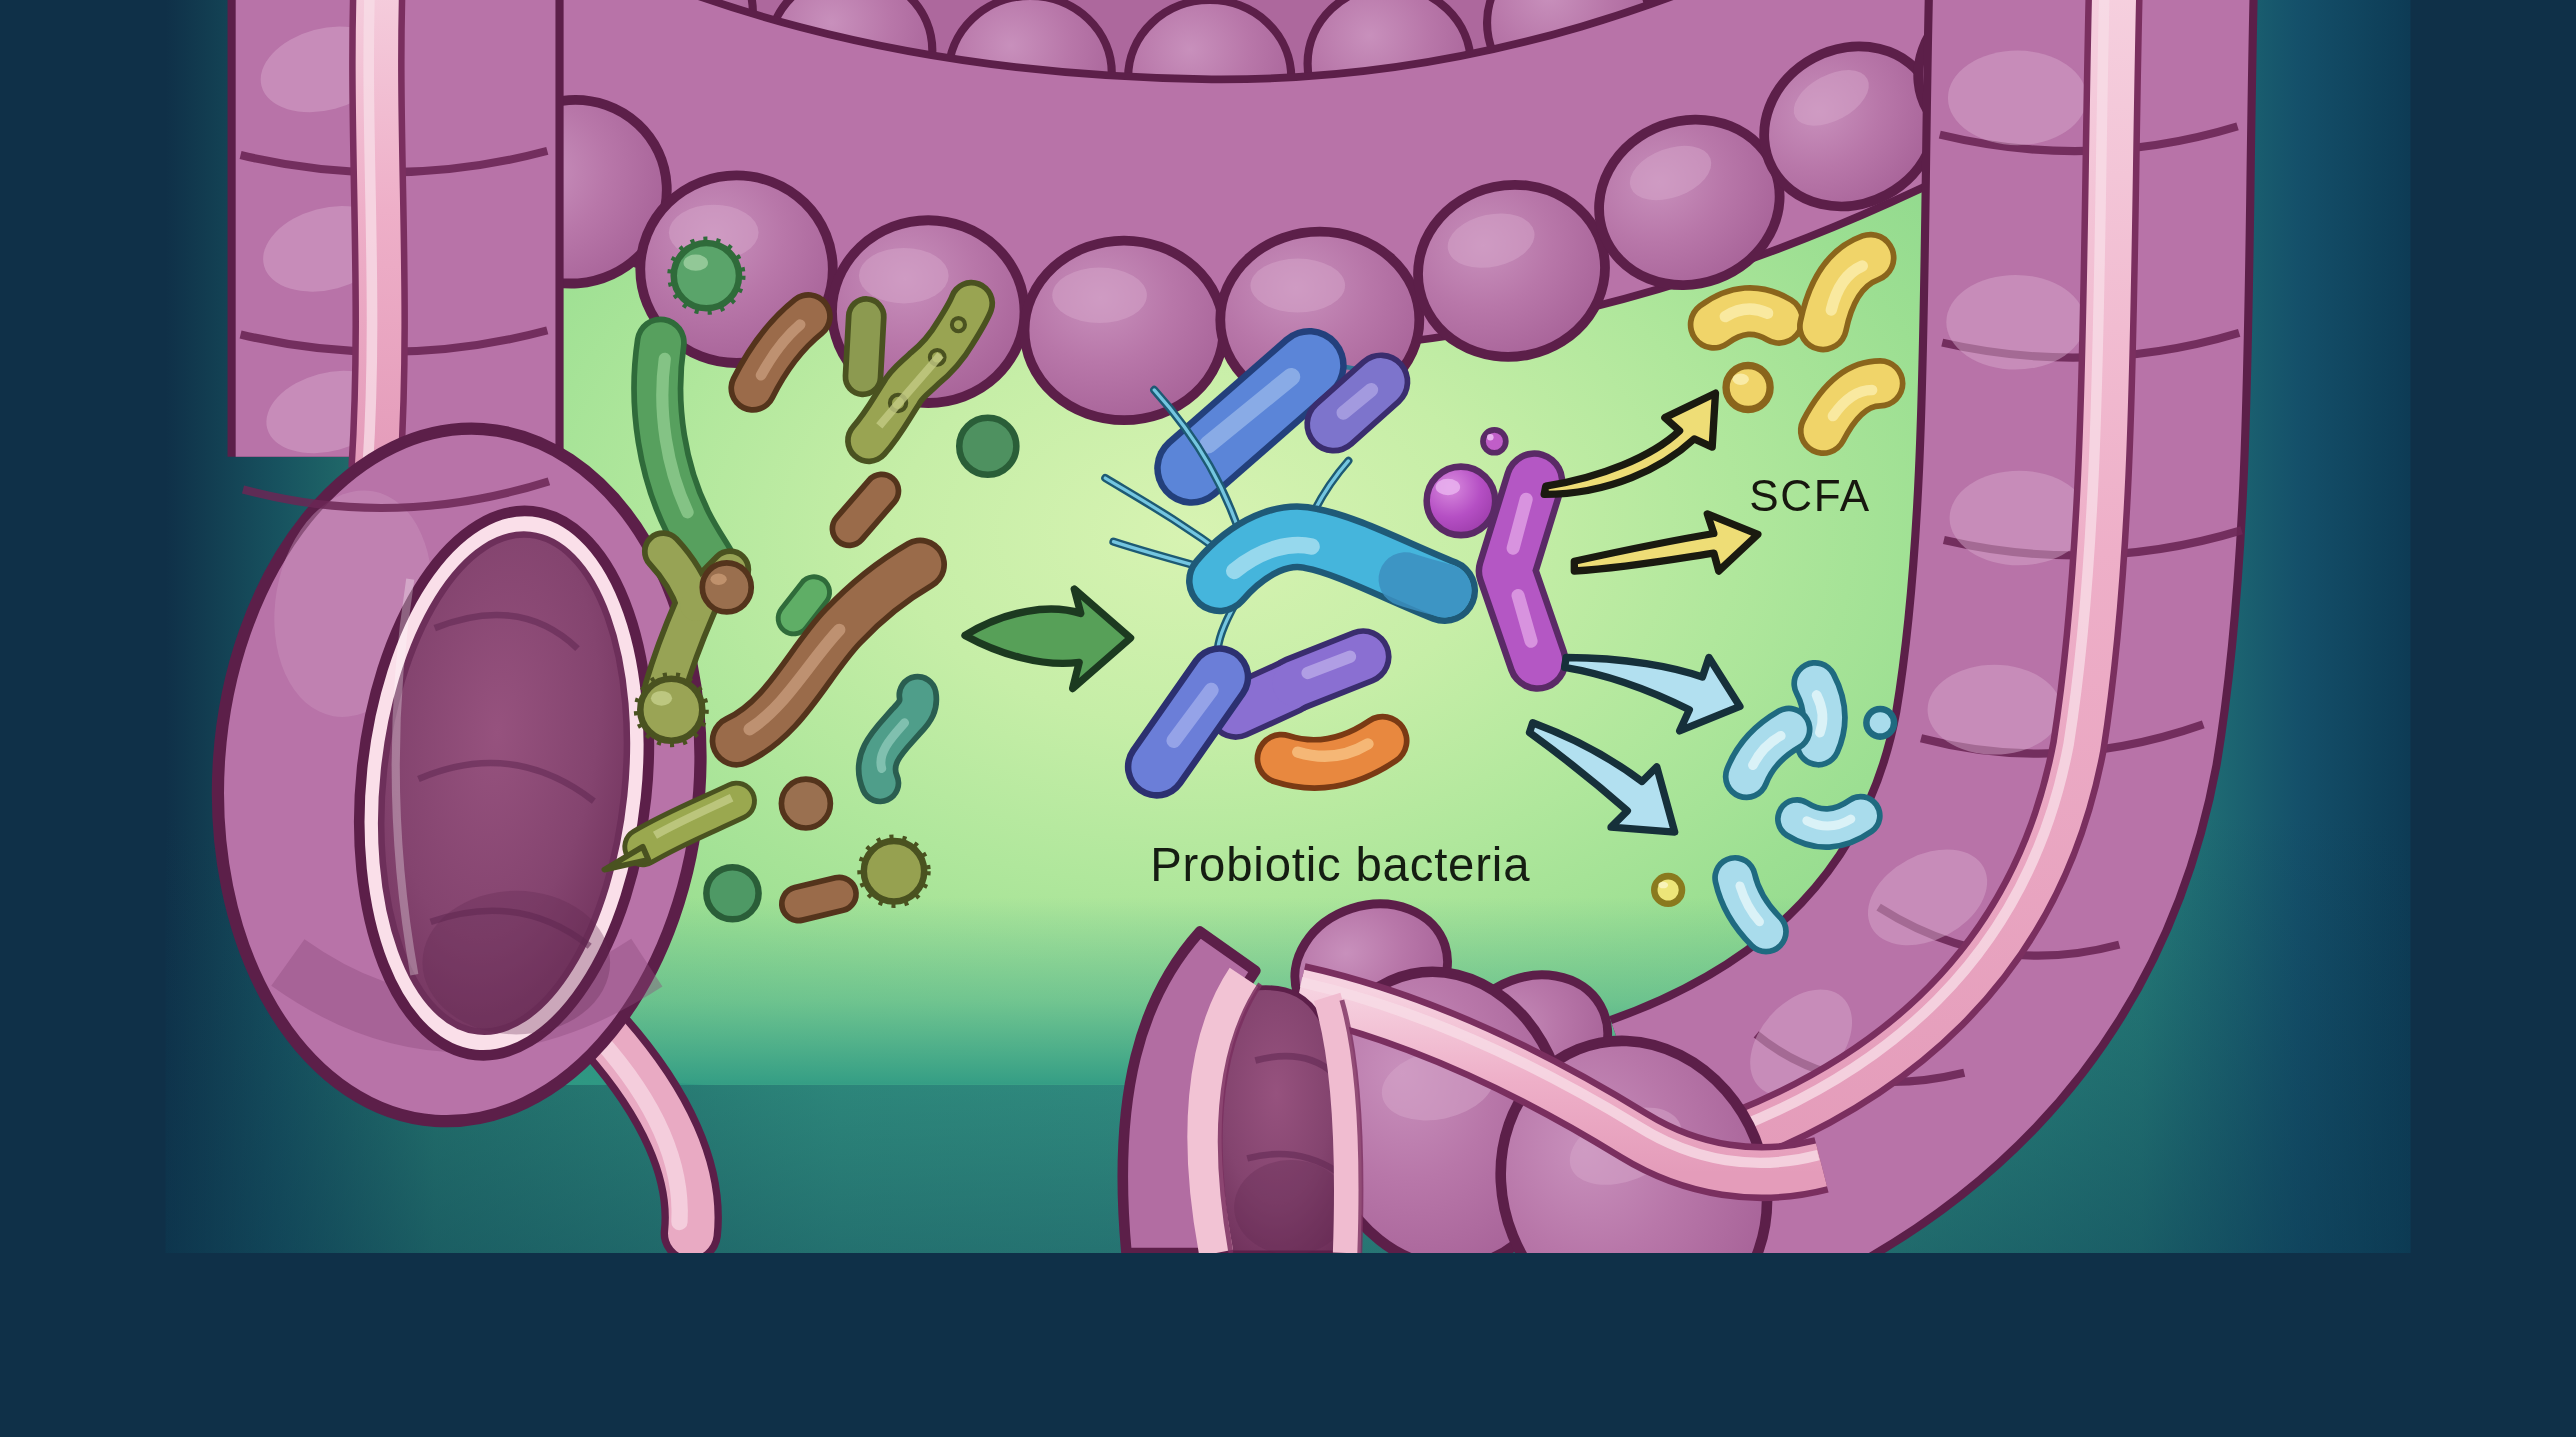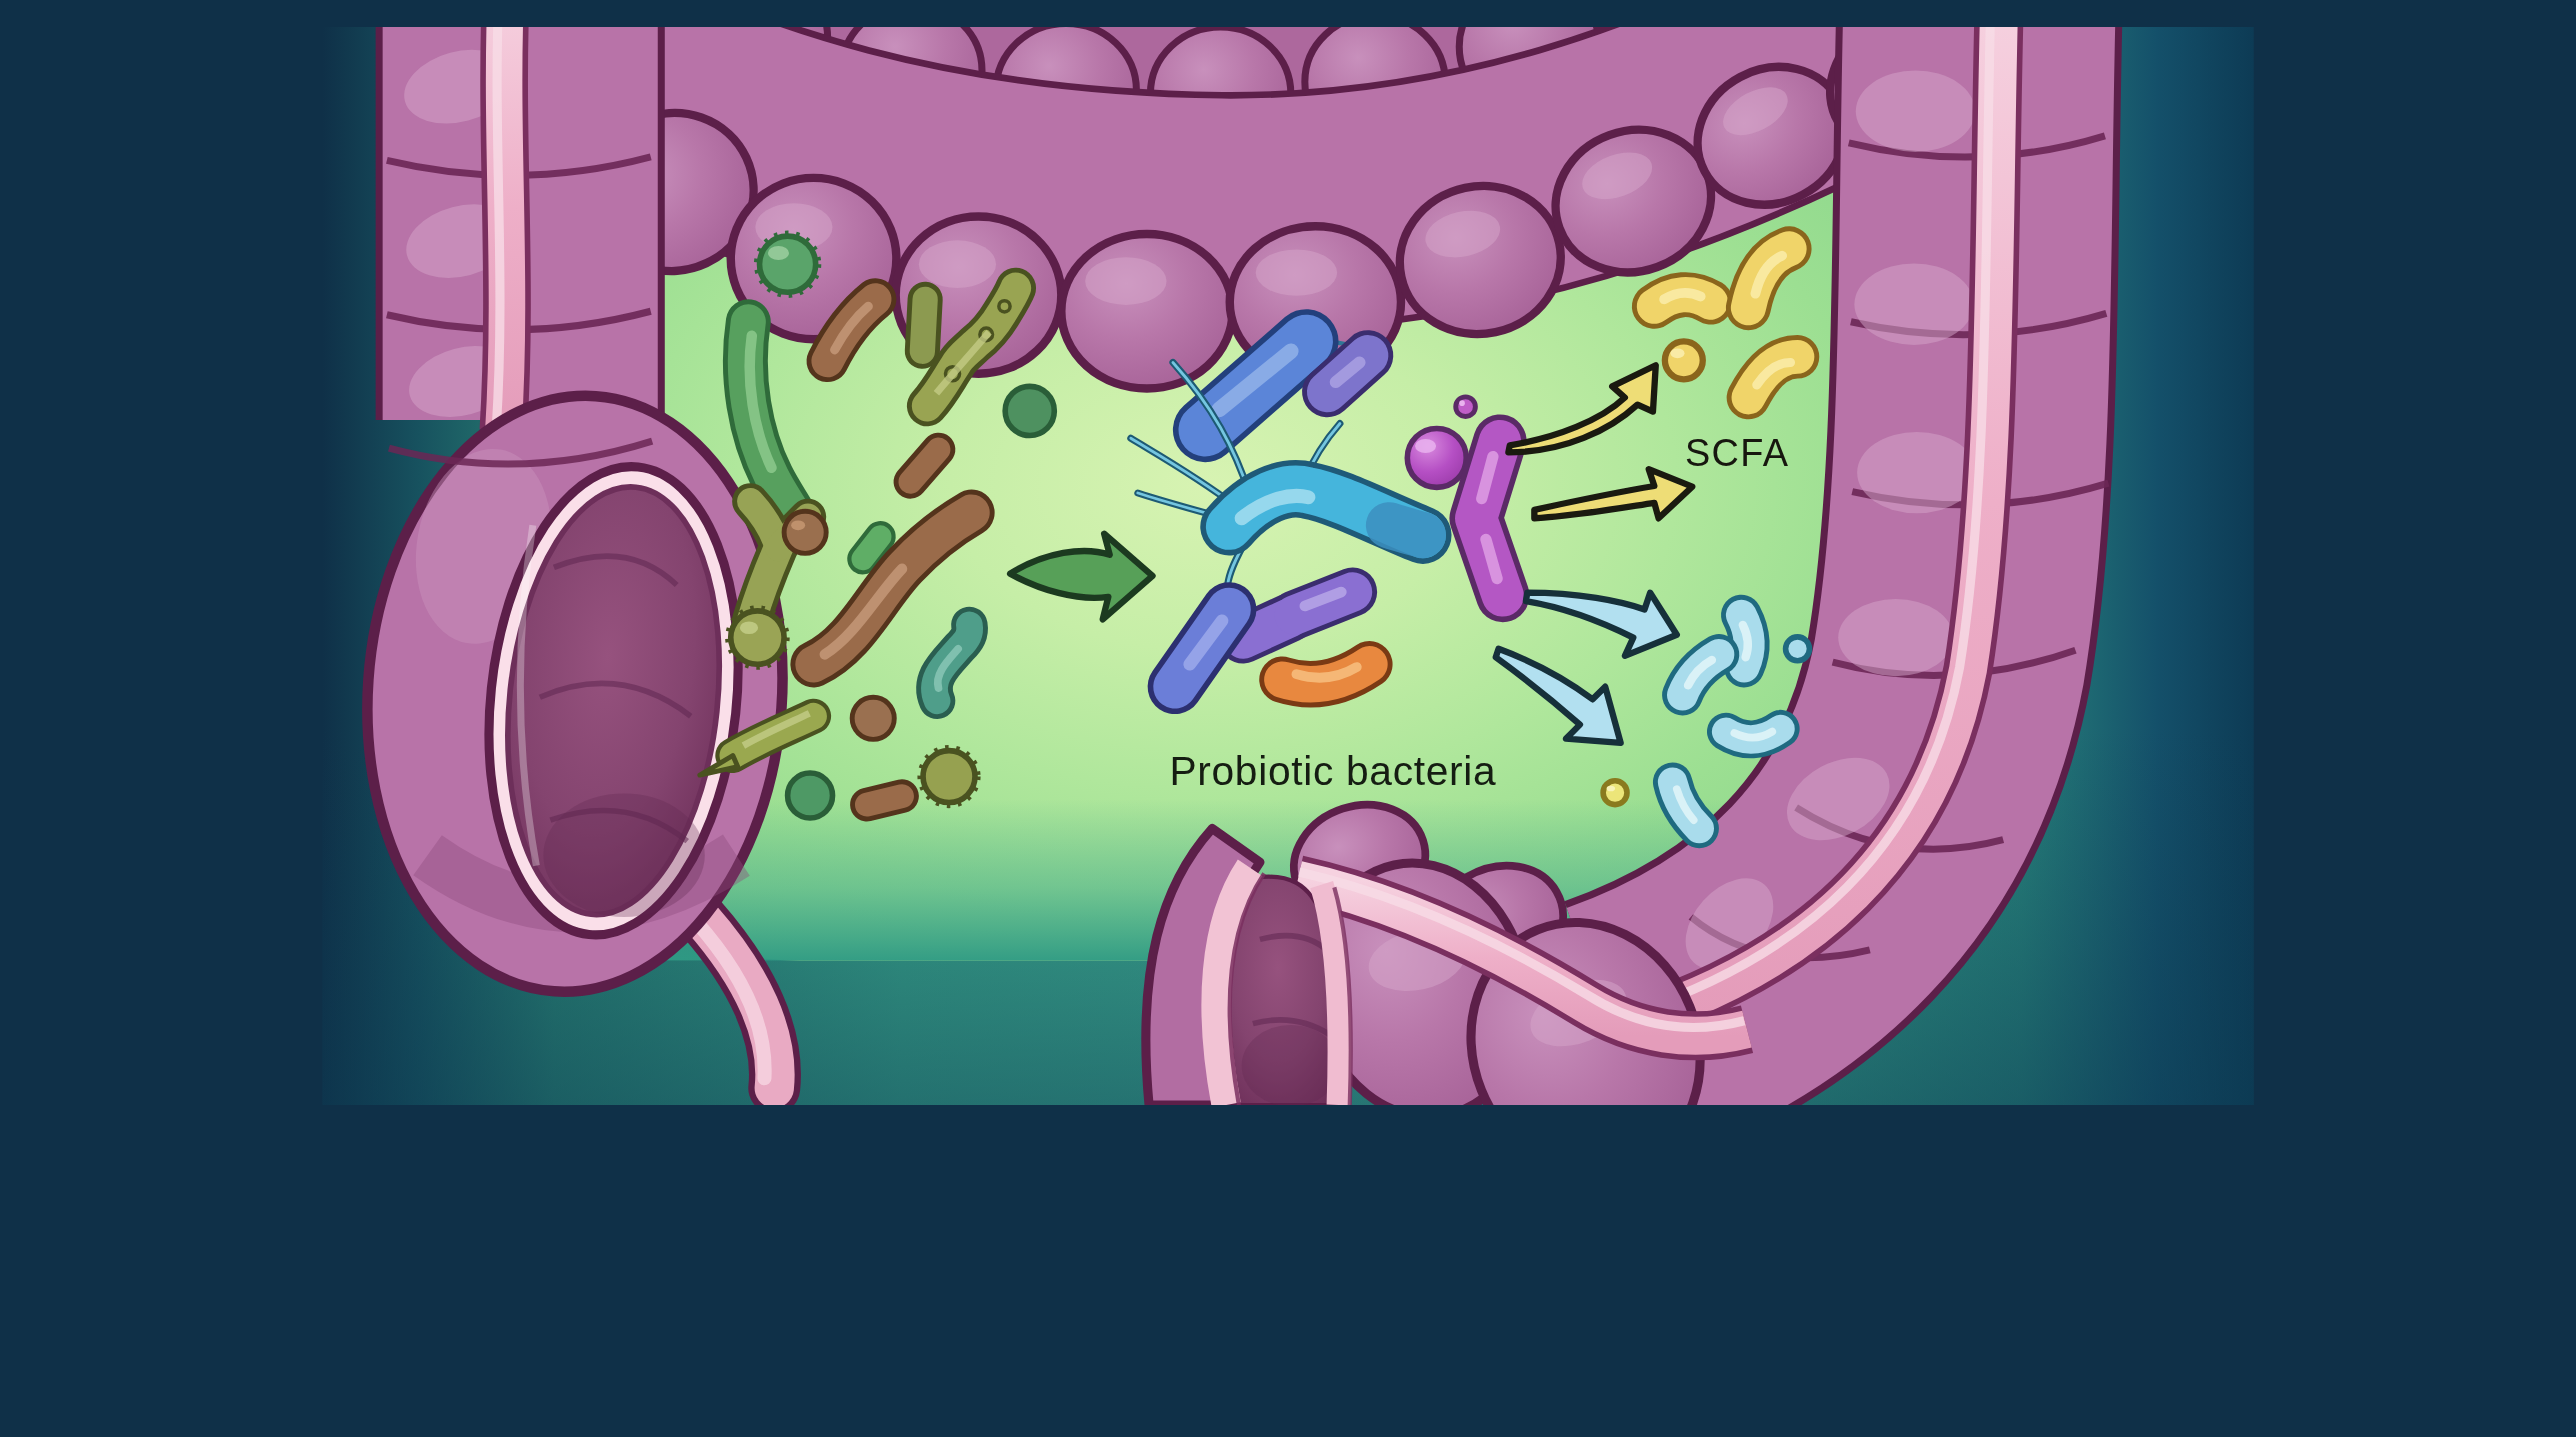--- a/index.html
+++ b/index.html
@@ -1,16 +1,16 @@
 <!DOCTYPE html>
 <html style="font-size:15px"><head>
 <meta charset="utf-8">
 <style>
   html,body{margin:0;padding:0;background:#0f3048;}
-  .stage{position:relative;width:2576px;height:1078px;overflow:hidden;font-family:"Liberation Sans",sans-serif;margin-top:27px;}
+  .stage{position:relative;width:2576px;height:1253px;overflow:hidden;font-family:"Liberation Sans",sans-serif;}
   .stage svg{display:block;width:100%;height:100%;}
   text{font-family:"Liberation Sans","DejaVu Sans",sans-serif;}
   .lbl-main{font-size:58px;fill:#151d12;letter-spacing:1px;}
   .lbl-scfa{font-size:54px;fill:#17170f;letter-spacing:2px;}
 </style>
 </head>
 <body>
 
 <div class="stage">
 <svg viewBox="0 0 2752 1536">

